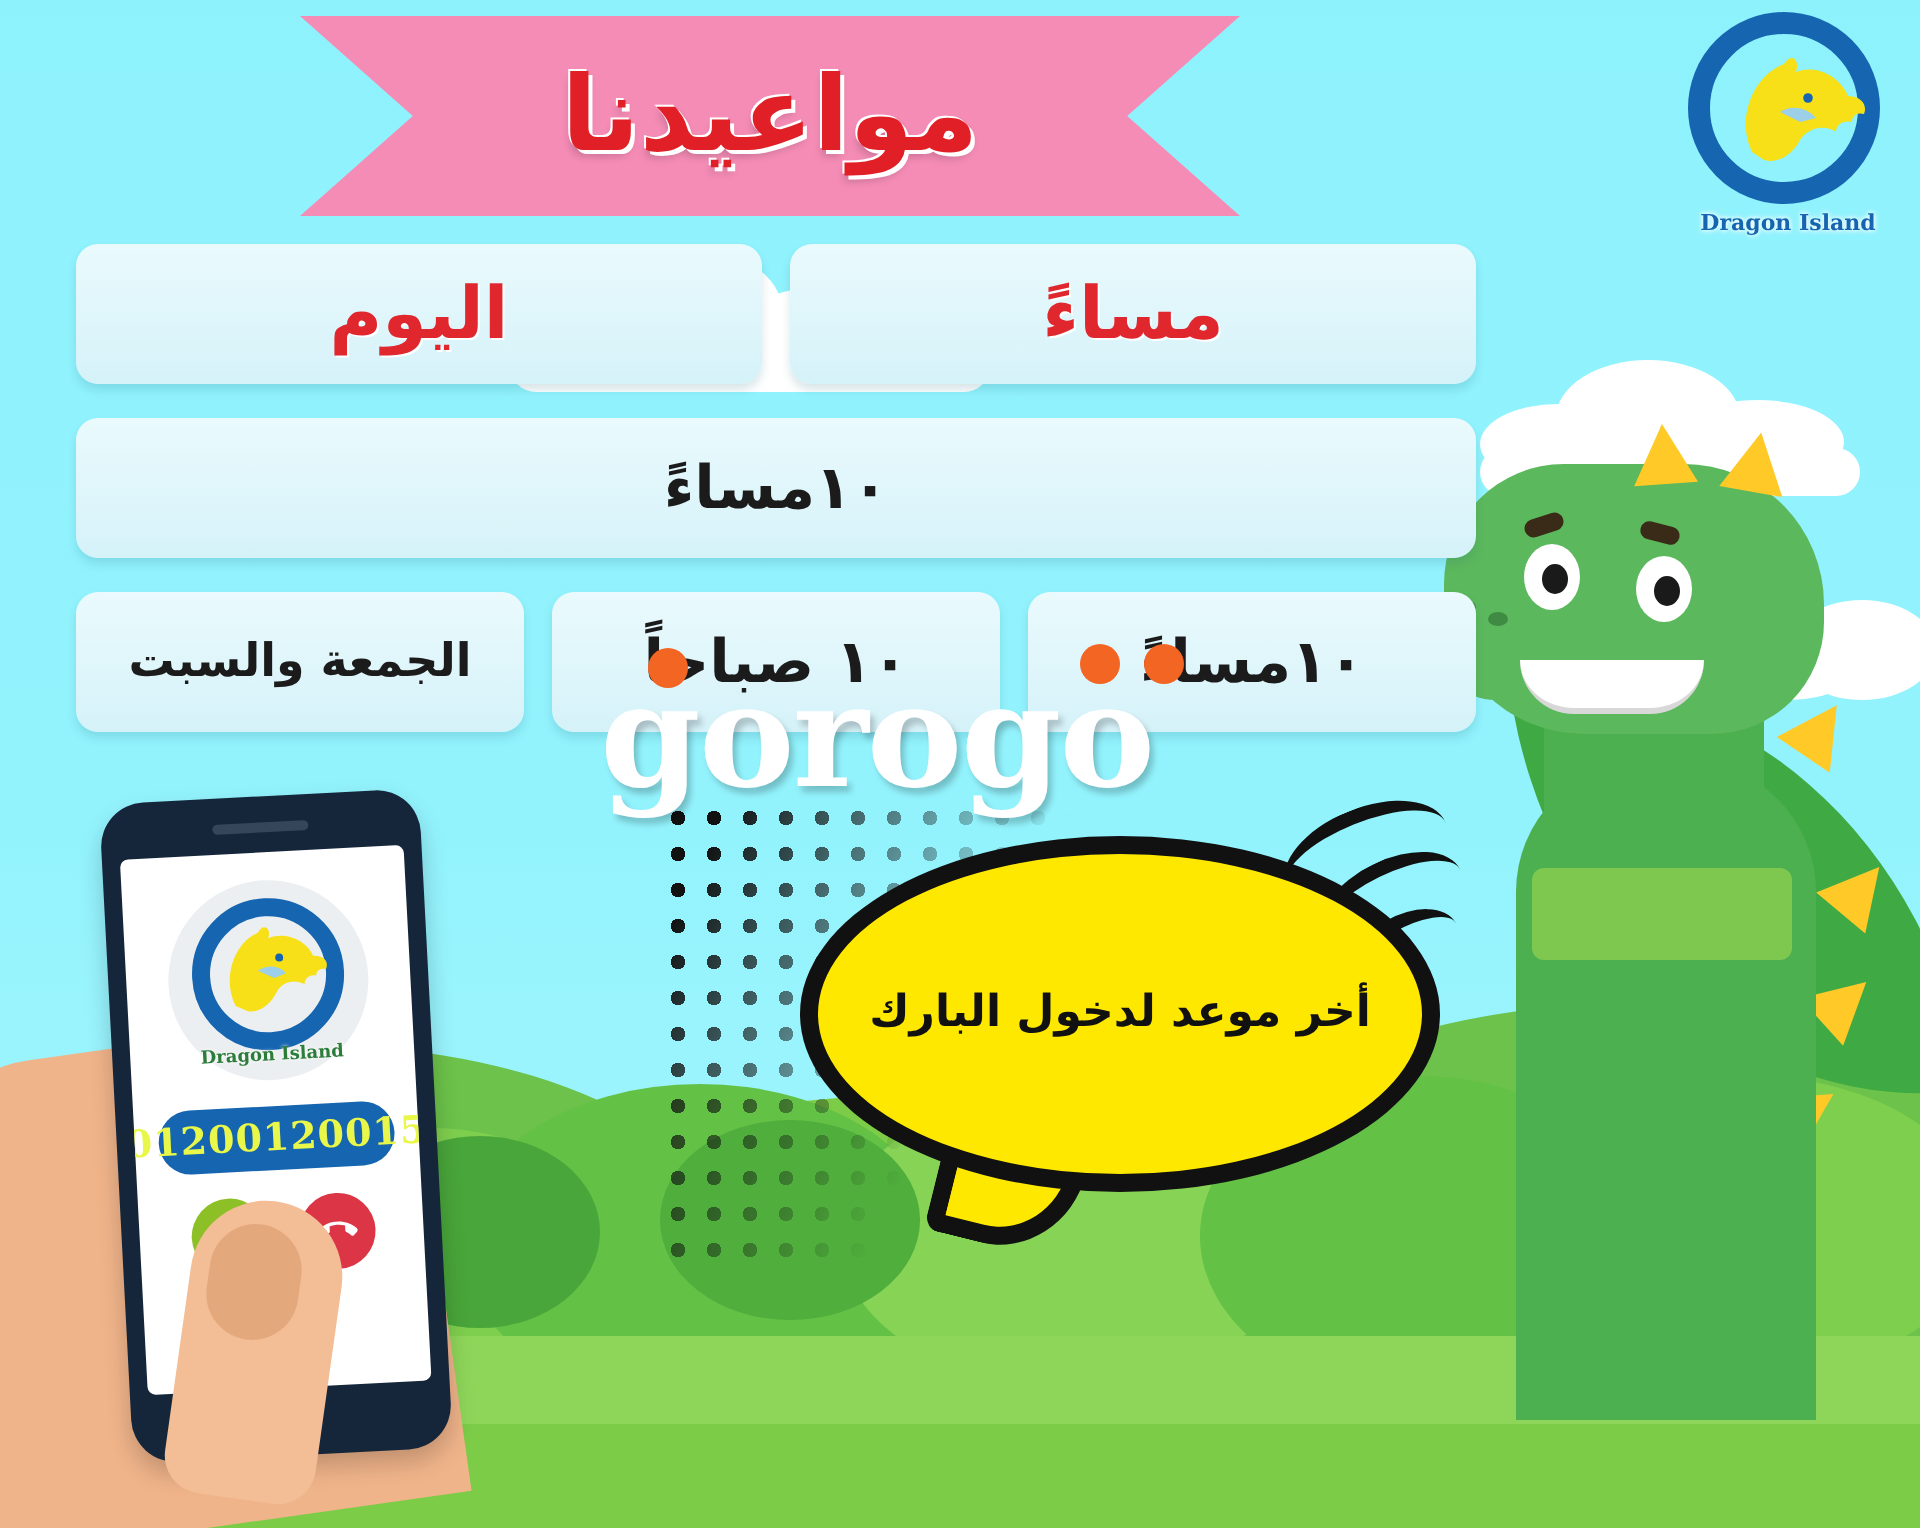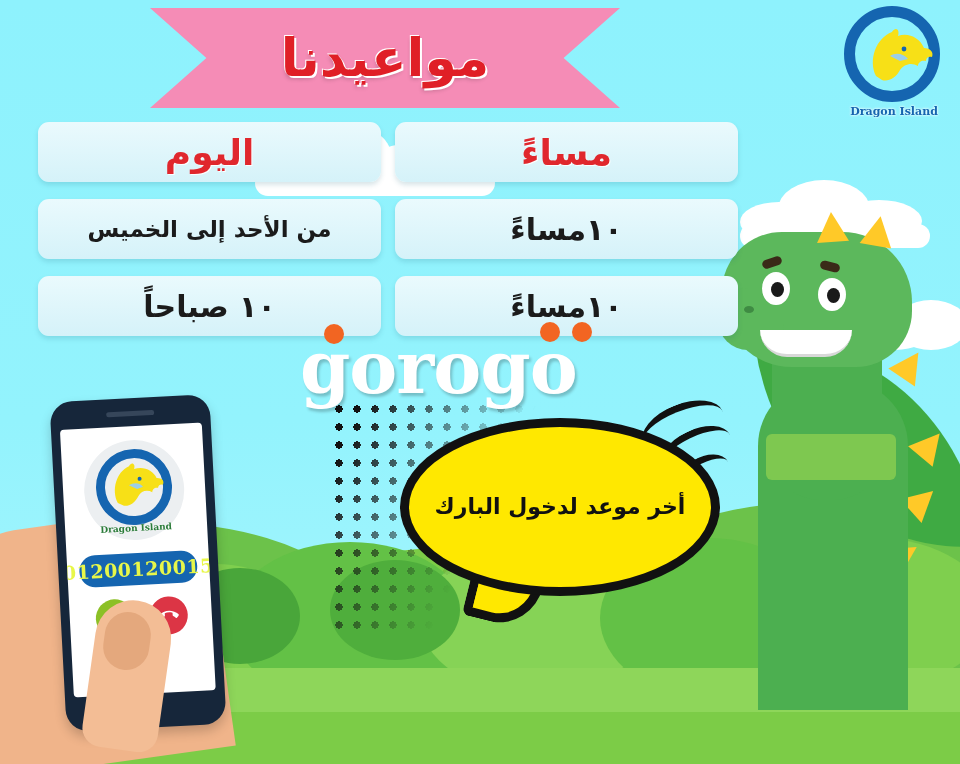--- a/index.html
+++ b/index.html
@@ -46,21 +46,21 @@
     position:absolute;left:0;bottom:2px;width:112px;text-align:center;
     font-size:11px;font-weight:bold;color:#1565b0;
     font-family:"DejaVu Serif","Liberation Serif",serif;
     text-shadow:0 0 2px #fff,0 0 3px #fff;
   }
 
   
   .hours-table{position:absolute;left:38px;top:122px;width:700px;}
   .hrow{display:flex;flex-direction:row;gap:14px;margin-bottom:17px;}
   .cell{
-    flex:1 1 0;height:60px;border-radius:11px;
+    flex:1 1 0;height:70px;border-radius:11px;
     background:linear-gradient(#eafafd,#d5f2f9);
     box-shadow:0 3px 5px rgba(40,110,130,.18);
     display:flex;align-items:center;justify-content:center;
     text-align:center;padding:0 8px;box-sizing:border-box;
   }
   .cell.head{font-size:36px;font-weight:bold;color:#e0272d;
     text-shadow:1px 1px 0 rgba(255,255,255,.9);}
   .cell.body{font-size:30px;font-weight:bold;color:#1b1b1b;
     font-family:"DejaVu Sans","Liberation Sans",sans-serif;}
   .cell.body.day{font-size:23px;}
@@ -247,26 +247,26 @@
 
   <div class="hours-table">
 
     <div class="hrow">
       <div class="cell head">مساءً</div>
       <div class="cell head">اليوم</div>
     </div>
 
     <div class="hrow">
       <div class="cell body">١٠مساءً</div>
-      <div class="cell body day">من الأحد إلى الخميس</div>
     </div>
 
     <div class="hrow">
       <div class="cell body">١٠مساءً</div>
       <div class="cell body">١٠ صباحاً</div>
+      <div class="cell body day">الجمعة والسبت</div>
     </div>
   </div>
 
   <div class="halftone"></div>
 
   <div class="speedline" style="left:640px;top:404px;width:86px;height:40px;transform:rotate(-22deg);"></div>
   <div class="speedline" style="left:658px;top:430px;width:76px;height:36px;transform:rotate(-26deg);"></div>
   <div class="speedline" style="left:672px;top:458px;width:60px;height:30px;transform:rotate(-30deg);"></div>
 
   <div class="bubble-tail"></div>

